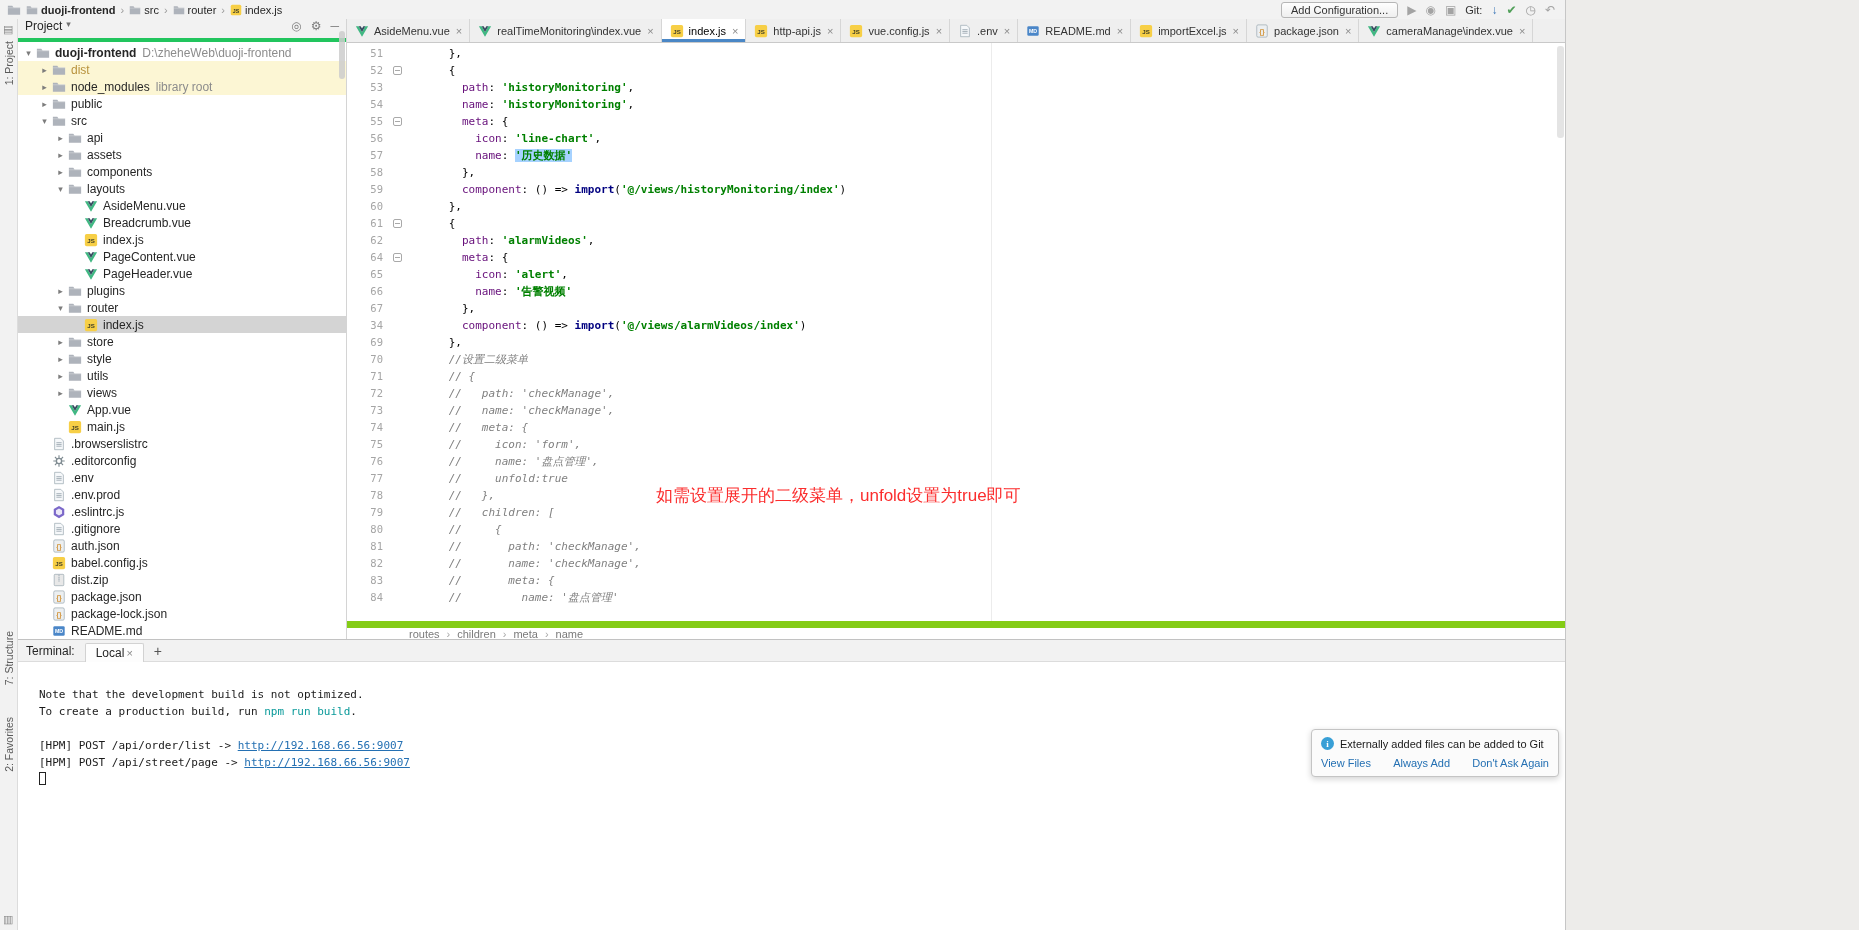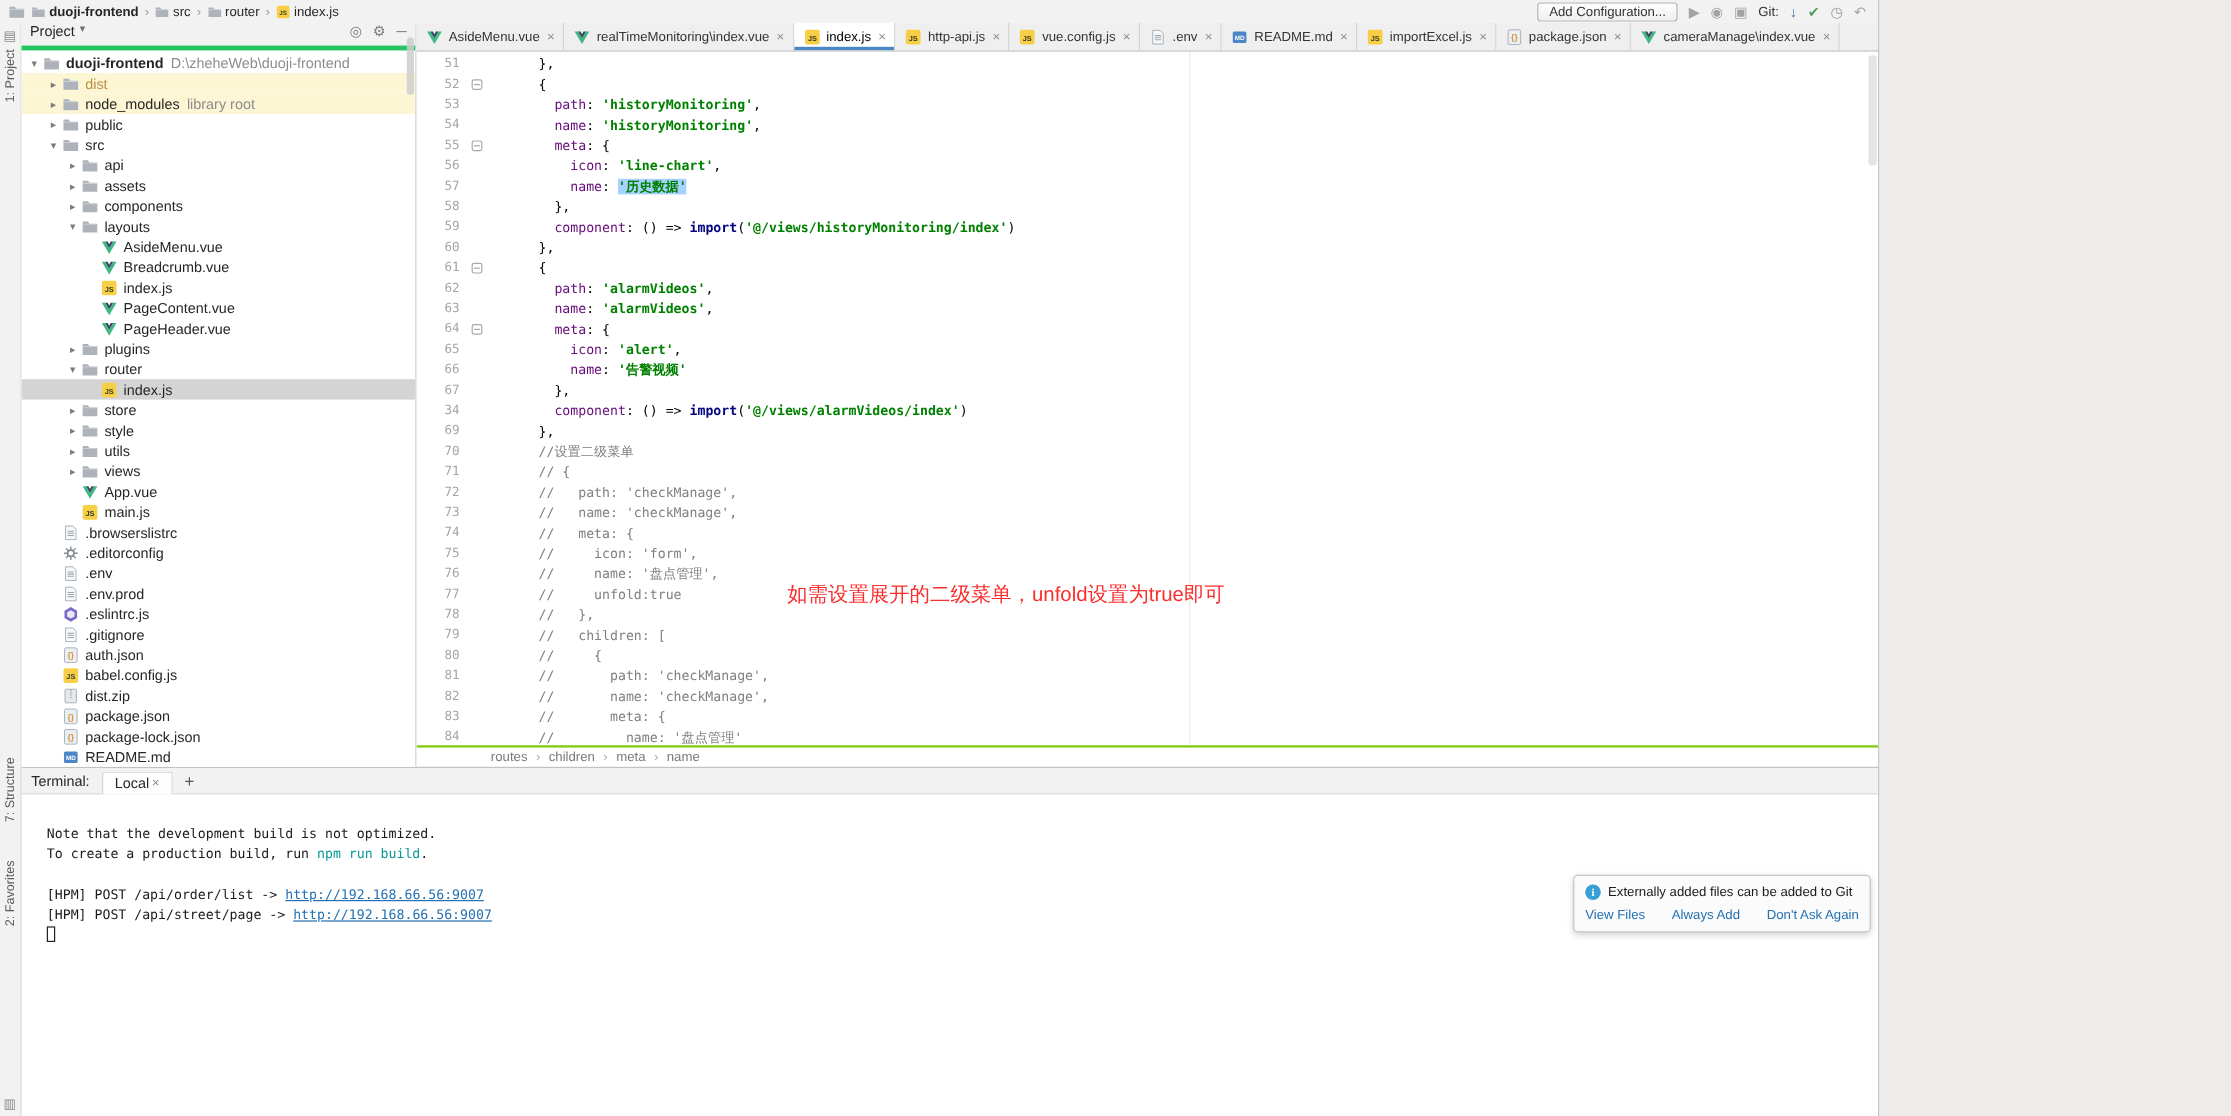--- a/index.html
+++ b/index.html
@@ -52,24 +52,24 @@
   .ln-num{width:40px;text-align:right;color:#a5a5a5;padding-right:4px;flex:0 0 auto;font-size:10.5px}
   .ln-fold{width:22px;flex:0 0 auto;position:relative}
   .fold-box{position:absolute;left:6px;top:4px;width:9px;height:9px;border:1px solid #a9a9a9;background:#fff;border-radius:2px}
   .fold-box::after{content:"";position:absolute;left:1px;right:1px;top:3px;height:1px;background:#a9a9a9}
   .ln-text{white-space:pre}
   .tk-p{color:#000}
   .tk-k{color:#660e7a}
   .tk-kw{color:#000080;font-weight:bold}
   .tk-s{color:#008000;font-weight:bold}
   .tk-ss{color:#008000;font-weight:bold;background:#a6d2ff}
-  .tk-c{color:#808080;}
+  .tk-c{color:#808080;font-style:italic}
   .annotation{position:absolute;left:309px;top:444px;color:#fb2d2d;font-family:"Liberation Sans",sans-serif;font-size:17px;white-space:nowrap}
   .editor-scroll{position:absolute;right:1px;top:3px;width:7px;height:92px;background:#d8d8d8;border-radius:3px;opacity:.7}
-  .editor-crumbs{height:18px;border-top:2px solid #84cc16;display:flex;align-items:center;padding-left:62px;gap:7px;font-size:11px;color:#7a7a7a;background:#fff;flex:0 0 auto}
+  .editor-crumbs{height:18px;border-top:7px solid #84cc16;display:flex;align-items:center;padding-left:62px;gap:7px;font-size:11px;color:#7a7a7a;background:#fff;flex:0 0 auto}
   .editor-crumbs .sep{color:#a8a8a8}
   .editor-crumbs .bc{cursor:pointer}
   
   .terminal{flex:1;border-top:1px solid #c2c2c2;display:flex;flex-direction:column;background:#fff;min-height:0}
   .term-tabs{height:22px;background:#f2f2f2;border-bottom:1px solid #dcdcdc;display:flex;align-items:center;padding:0 8px;gap:10px;font-size:12px;flex:0 0 auto}
   .term-tab{display:flex;align-items:center;gap:0;padding:0 10px;background:#fdfdfd;border:1px solid #d2d2d2;border-bottom:none;border-radius:2px 2px 0 0;height:19px;margin-top:3px;cursor:pointer}
   .term-plus{color:#555;font-size:14px;cursor:pointer}
   .term-content{flex:1;padding:24px 0 0 21px;font-family:"DejaVu Sans Mono",monospace;font-size:11px;line-height:17px;color:#1a1a1a}
   .term-line{white-space:pre;height:17px}
   .t-t{color:#1a1a1a}
@@ -697,25 +697,20 @@
                       <span class="fold-box"></span>
                     </span>
                     <span class="ln-text"><span class="tk-p">      {</span></span>
                   </div>
                   <div class="code-line">
                     <span class="ln-num">62</span>
                     <span class="ln-fold"></span>
                     <span class="ln-text"><span class="tk-p">        </span><span class="tk-k">path</span><span class="tk-p">: </span><span class="tk-s">'alarmVideos'</span><span class="tk-p">,</span></span>
                   </div>
                   <div class="code-line">
-                    <span class="ln-num">63</span>
-                    <span class="ln-fold"></span>
-                    <span class="ln-text"><span class="tk-p">        </span><span class="tk-k">name</span><span class="tk-p">: </span><span class="tk-s">'alarmVideos'</span><span class="tk-p">,</span></span>
-                  </div>
-                  <div class="code-line">
                     <span class="ln-num">64</span>
                     <span class="ln-fold">
                       <span class="fold-box"></span>
                     </span>
                     <span class="ln-text"><span class="tk-p">        </span><span class="tk-k">meta</span><span class="tk-p">: {</span></span>
                   </div>
                   <div class="code-line">
                     <span class="ln-num">65</span>
                     <span class="ln-fold"></span>
                     <span class="ln-text"><span class="tk-p">          </span><span class="tk-k">icon</span><span class="tk-p">: </span><span class="tk-s">'alert'</span><span class="tk-p">,</span></span>

